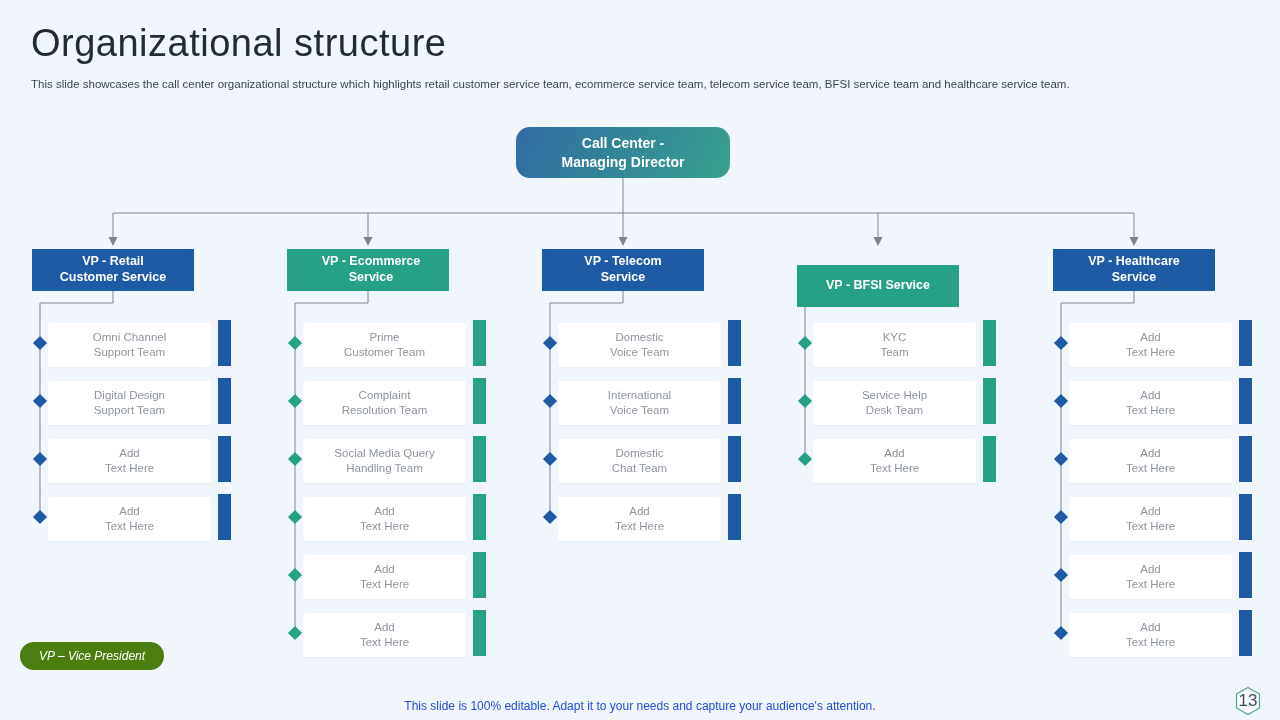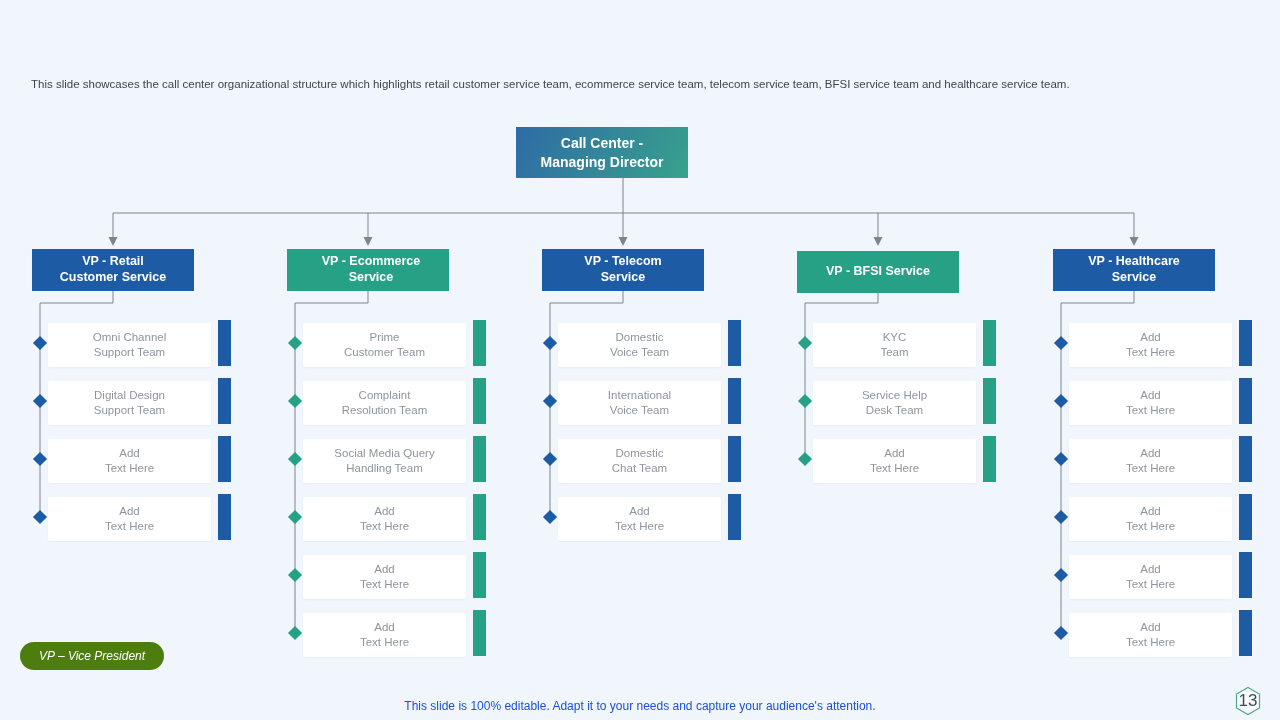--- a/index.html
+++ b/index.html
@@ -7,25 +7,25 @@
   body { font-family:"Liberation Sans", sans-serif; background:#f1f6fc; overflow:hidden; }
   .slide { position:relative; width:1280px; height:720px; background:#f1f6fc; }
 
   .title { position:absolute; left:31px; top:22px; font-size:38px; font-weight:400;
            color:#232b37; letter-spacing:0.5px; }
   .subtitle { position:absolute; left:31px; top:78px; width:1180px; font-size:11.5px;
               color:#3c4552; }
 
   #connector-layer { position:absolute; left:0; top:0; width:1280px; height:720px; }
 
-  .md-box { position:absolute; left:516px; top:127px; width:172px; height:51px;
+  .md-box { position:absolute; left:516px; top:127px; width:214px; height:51px;
             background:linear-gradient(118deg,#2f6ba6 0%,#38a28c 100%);
             color:#fff; font-weight:bold; font-size:14px; line-height:1.3;
             display:flex; align-items:center; justify-content:center; text-align:center;
-            white-space:pre-line; }
+            white-space:pre-line;border-radius:14px; }
 
   .vp-box { position:absolute; width:162px; height:42px; color:#fff; font-weight:bold;
             font-size:12.5px; line-height:1.25; display:flex; align-items:center;
             justify-content:center; text-align:center; white-space:pre-line; }
   .vp-box.blue { background:#1d5ba4; }
   .vp-box.teal { background:#27a185; }
 
   .team-card { position:absolute; width:163px; height:44px; background:#ffffff;
                border-radius:2px; display:flex; align-items:center; justify-content:center;
                text-align:center; font-size:11.5px; line-height:1.3; color:#8e959e;
@@ -56,20 +56,21 @@
 <div class="slide">
   <svg id="connector-layer" width="1280" height="720" viewBox="0 0 1280 720">
       <path d="M623 178 L623 213 M113 213 L1134 213 M113 213 L113 238 M113 291 L113 303 L40 303 L40 517 M368 213 L368 238 M368 291 L368 303 L295 303 L295 633 M623 213 L623 238 M623 291 L623 303 L550 303 L550 517 M878 213 L878 238 M878 291 L878 303 L805 303 L805 459 M1134 213 L1134 238 M1134 291 L1134 303 L1061 303 L1061 633" stroke="#7d848c" stroke-width="1" fill="none"></path>
       <polygon points="108.5,237 117.5,237 113,246" fill="#7d848c"></polygon>
       <polygon points="363.5,237 372.5,237 368,246" fill="#7d848c"></polygon>
       <polygon points="618.5,237 627.5,237 623,246" fill="#7d848c"></polygon>
       <polygon points="873.5,237 882.5,237 878,246" fill="#7d848c"></polygon>
       <polygon points="1129.5,237 1138.5,237 1134,246" fill="#7d848c"></polygon>
     </svg>
 
+  <h1 class="title">Organizational structure</h1>
   <p class="subtitle">This slide showcases the call center organizational structure which highlights retail customer service team, ecommerce service team, telecom service team, BFSI service team and healthcare service team.</p>
 
   <div class="md-box">Call Center -
 Managing Director</div>
 
   <div id="columns-root">
       <div class="vp-box blue" style="left: 32px; top: 249px;">VP - Retail
 Customer Service</div>
       <span class="diamond blue" style="left: 35px; top: 338px;"></span>
       <div class="team-card" style="left: 48px; top: 323px;">Omni Channel
@@ -124,21 +125,21 @@
 Voice Team</div>
       <span class="team-bar blue" style="left: 728px; top: 378px;"></span>
       <span class="diamond blue" style="left: 545px; top: 454px;"></span>
       <div class="team-card" style="left: 558px; top: 439px;">Domestic
 Chat Team</div>
       <span class="team-bar blue" style="left: 728px; top: 436px;"></span>
       <span class="diamond blue" style="left: 545px; top: 512px;"></span>
       <div class="team-card" style="left: 558px; top: 497px;">Add
 Text Here</div>
       <span class="team-bar blue" style="left: 728px; top: 494px;"></span>
-      <div class="vp-box teal" style="left: 797px; top: 251px; text-align: center;">VP - BFSI Service</div>
+      <div class="vp-box teal" style="left: 797px; top: 265px; text-align: center;">VP - BFSI Service</div>
       <span class="diamond teal" style="left: 800px; top: 338px;"></span>
       <div class="team-card" style="left: 813px; top: 323px;">KYC
 Team</div>
       <span class="team-bar teal" style="left: 983px; top: 320px;"></span>
       <span class="diamond teal" style="left: 800px; top: 396px;"></span>
       <div class="team-card" style="left: 813px; top: 381px;">Service Help
 Desk Team</div>
       <span class="team-bar teal" style="left: 983px; top: 378px;"></span>
       <span class="diamond teal" style="left: 800px; top: 454px;"></span>
       <div class="team-card" style="left: 813px; top: 439px;">Add

